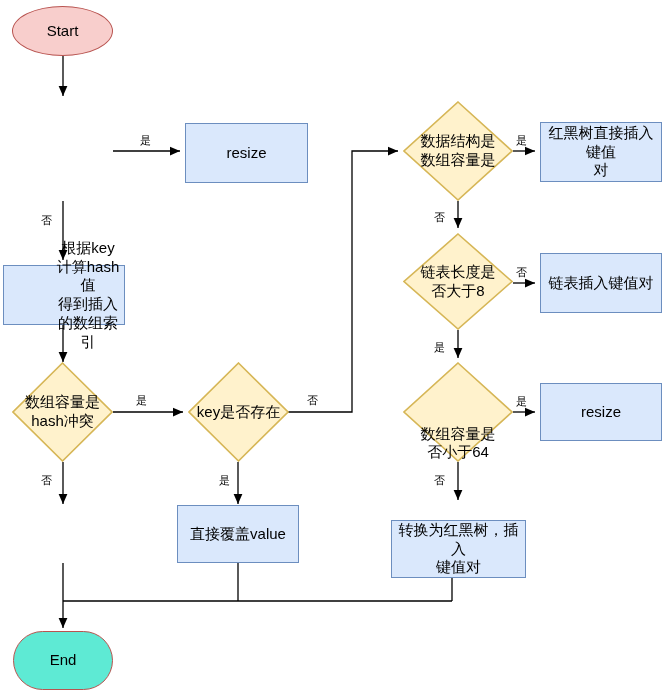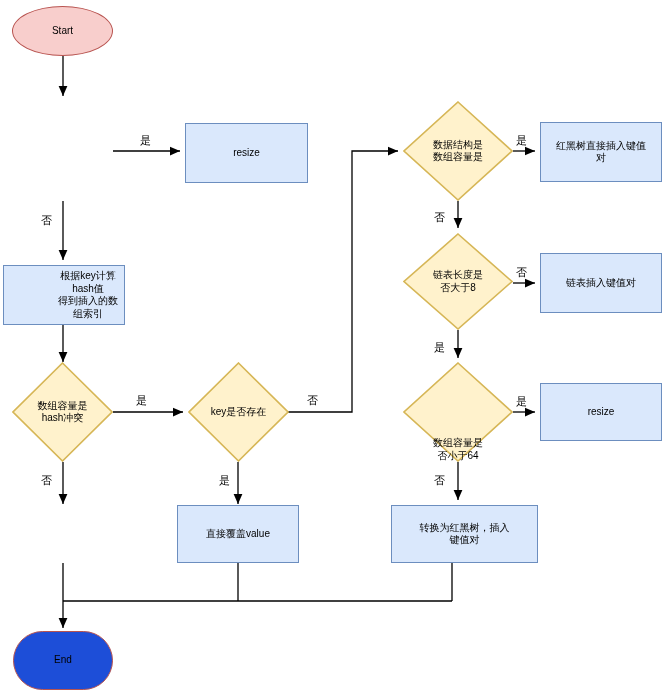--- a/index.html
+++ b/index.html
@@ -24,37 +24,37 @@
     width: 665px;
     height: 695px;
   }
   .node {
     position: absolute;
     box-sizing: border-box;
     display: flex;
     align-items: center;
     justify-content: center;
     text-align: center;
-    font-size: 10px;
+    font-size: 15px;
     color: #000000;
     line-height: 1.25;
     z-index: 3;
   }
   .node .label {
     padding: 0 4px;
     white-space: pre-line;
   }
   
   .term-start {
     background: #f8cecc;
     border: 1.4px solid #b85450;
     border-radius: 50%;
   }
   .term-end {
-    background: #1d4ed8;
+    background: #5eead4;
     border: 1.4px solid #b85450;
     border-radius: 30px;
     justify-content: center;
   }
   
   .process {
     background: #dae8fc;
     border: 1.4px solid #6c8ebf;
   }
   
@@ -192,21 +192,21 @@
       <polygon points="55,1 109,50 55,99 1,50" fill="#fff2cc" stroke="#d6b656" stroke-width="1.6"></polygon>
     </svg>
     <span class="label">数组容量是
 否小于64</span>
   </div>
 
   <div class="node process" style="left:540px; top:383px; width:122px; height:58px;">
     <span class="label">resize</span>
   </div>
 
-  <div class="node process" style="left:391px; top:505px; width:147px; height:58px;">
+  <div class="node process" style="left:391px; top:520px; width:135px; height:58px;">
     <span class="label">转换为红黑树，插入
 键值对</span>
   </div>
 
   <div class="node term-end" style="left:13px; top:631px; width:100px; height:59px;">
     <span class="label">End</span>
   </div>
 
   <span class="edge-label" style="left:140px; top:133px;">是</span>
   <span class="edge-label" style="left:41px; top:213px;">否</span>

